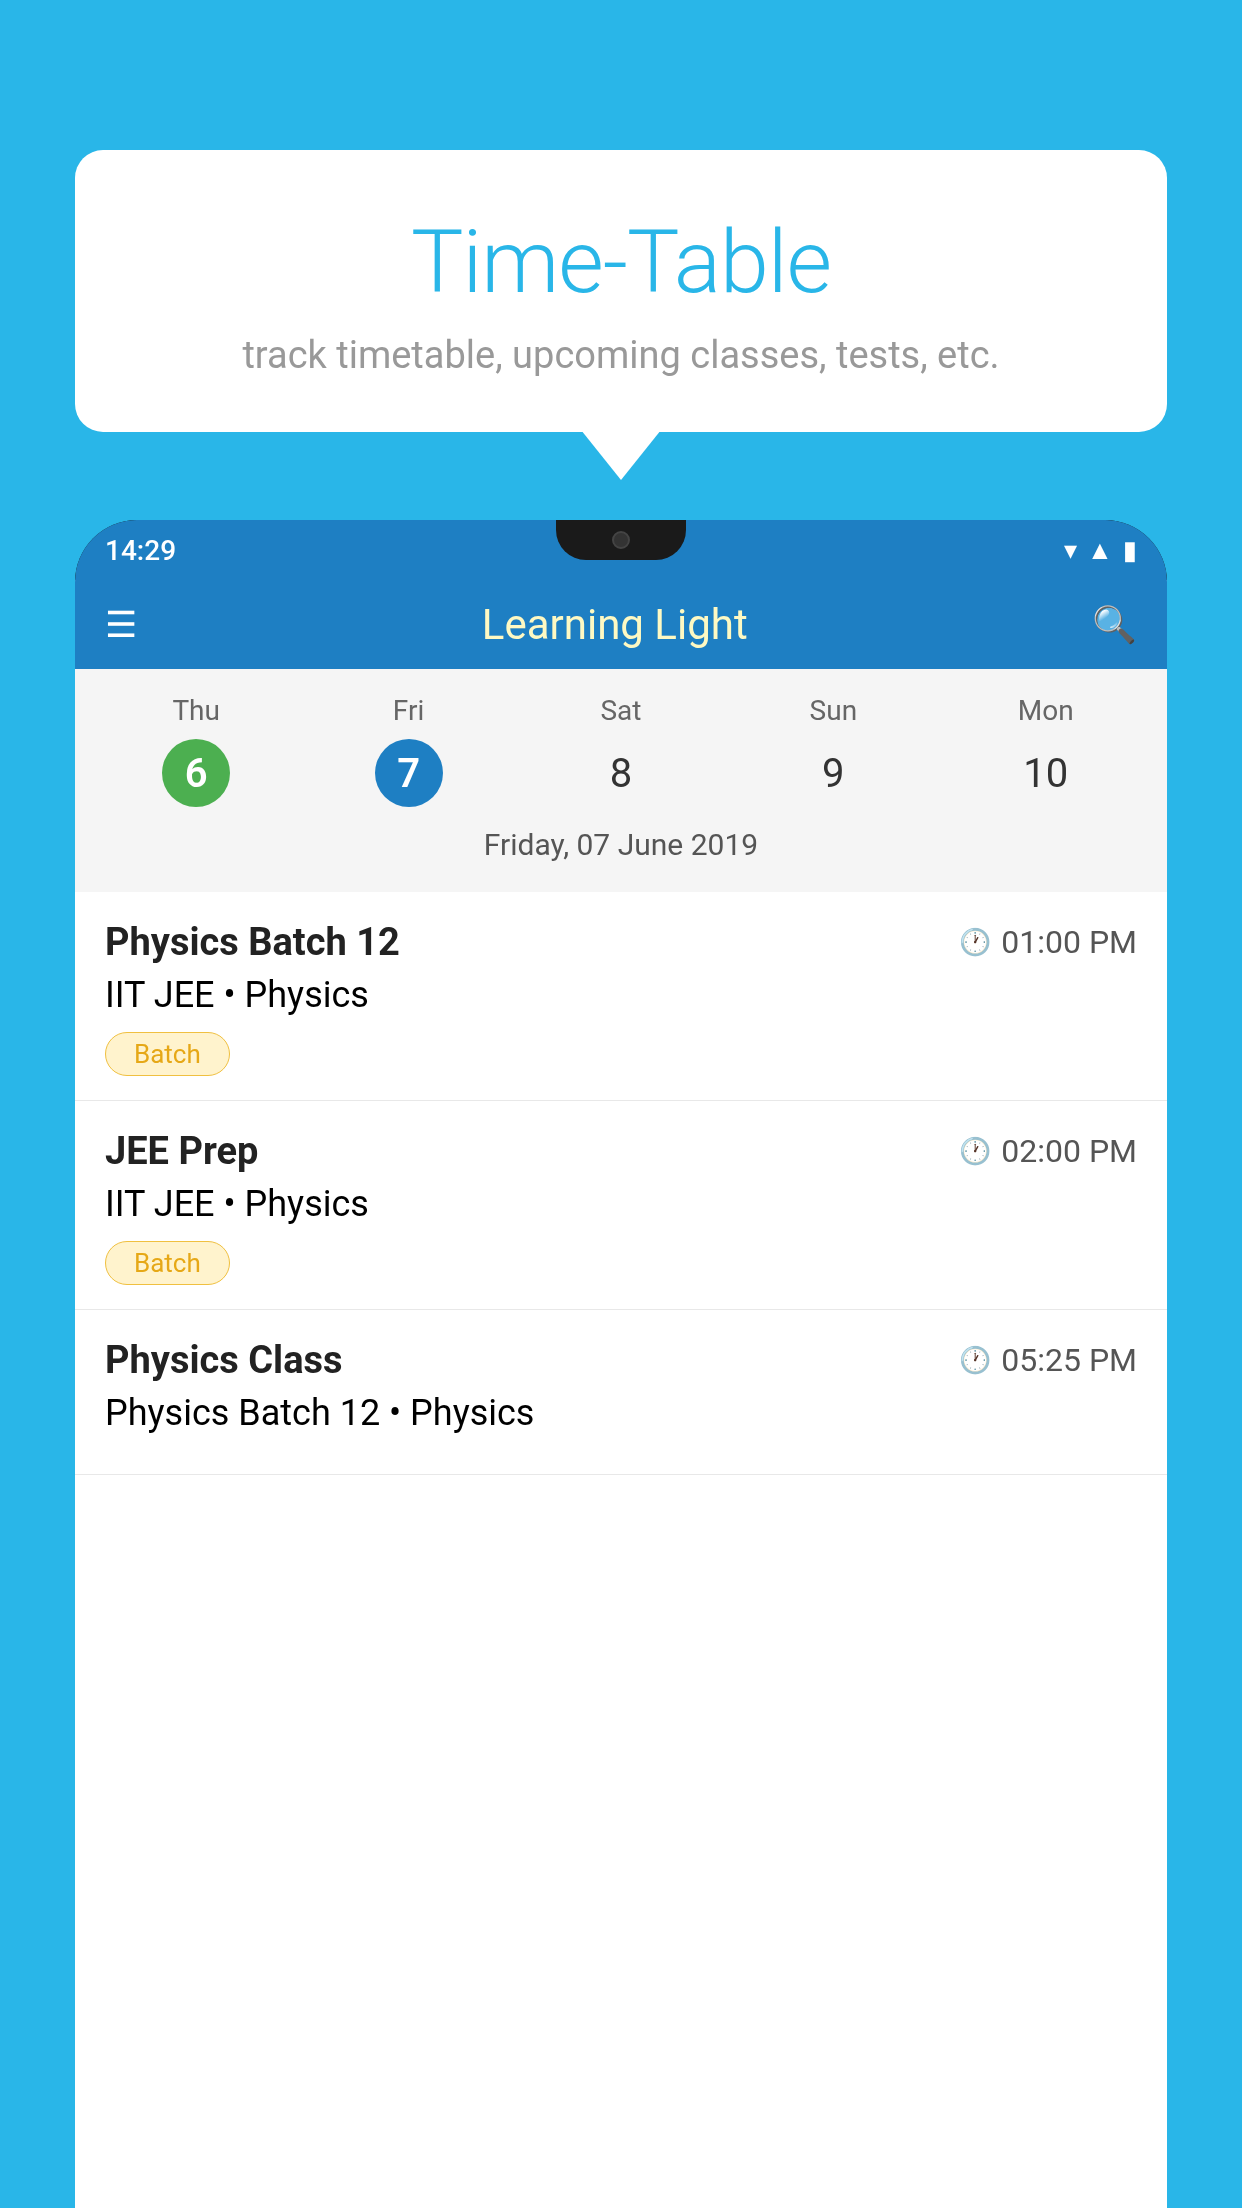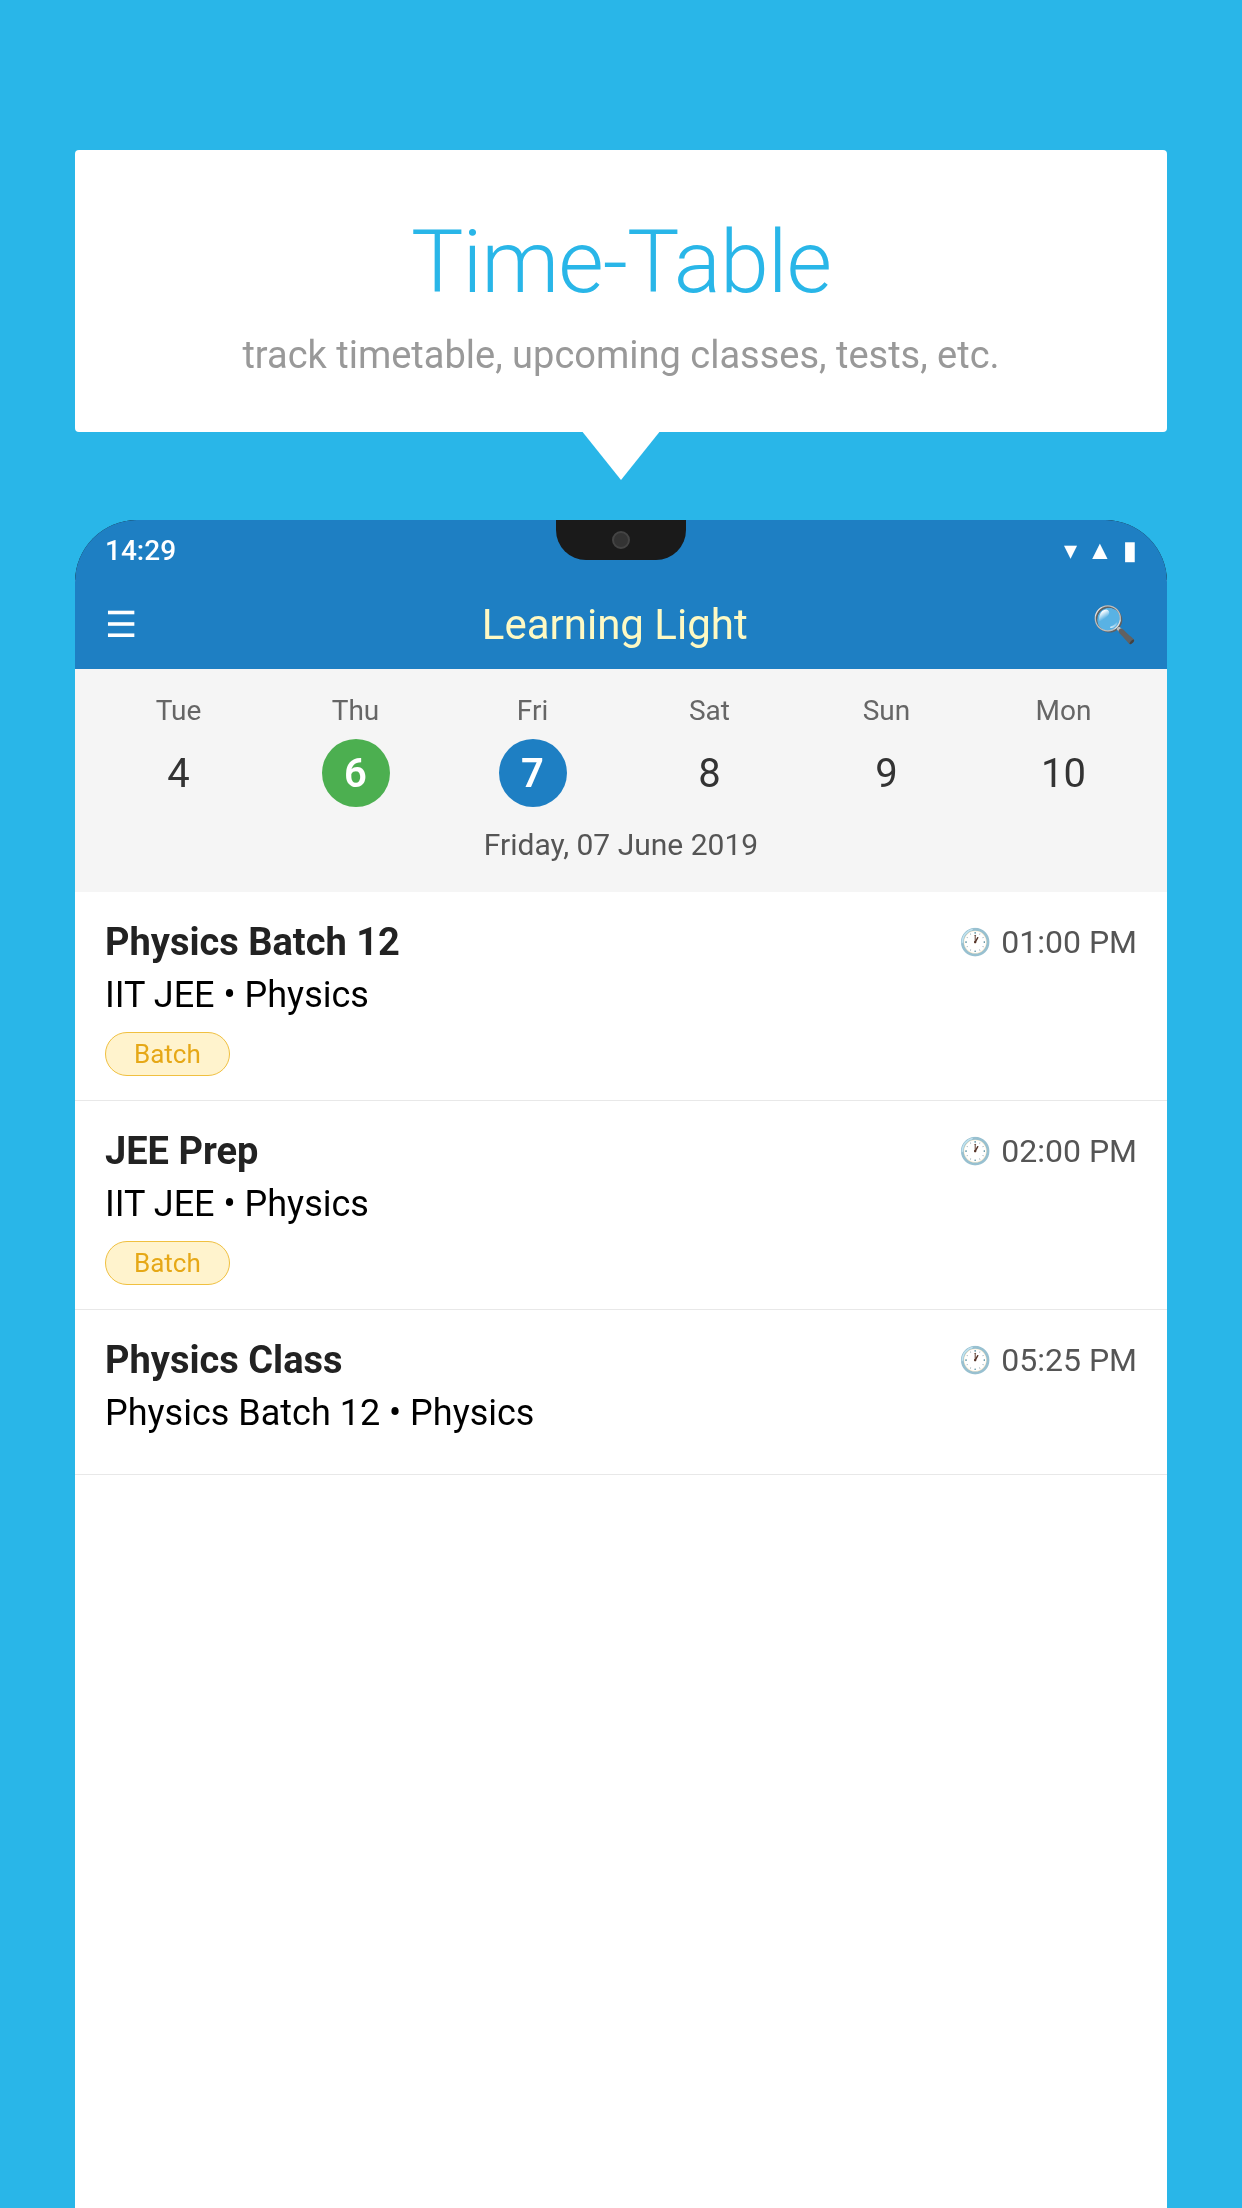--- a/index.html
+++ b/index.html
@@ -17,21 +17,21 @@
     
     .speech-bubble-container {
       position: absolute;
       top: 150px;
       left: 75px;
       right: 75px;
     }
 
     .speech-bubble {
       background: white;
-      border-radius: 4px;
+      border-radius: 28px;
       padding: 60px 50px 55px;
       text-align: center;
       position: relative;
     }
 
     .speech-bubble::after {
       content: '';
       position: absolute;
       bottom: -48px;
       left: 50%;
@@ -298,24 +298,20 @@
 
       <div class="app-header">
         <div class="hamburger-icon">☰</div>
         <div class="app-title">Learning Light</div>
         <div class="search-icon">🔍</div>
       </div>
 
       <div class="calendar-container">
         <div class="days-row">
 
-        <div class="day-col">
-              <div class="day-label">Tue</div>
-              <div class="day-number">4</div>
-            </div>
             <div class="day-col">
               <div class="day-label">Thu</div>
               <div class="day-number today">6</div>
             </div>
             <div class="day-col">
               <div class="day-label">Fri</div>
               <div class="day-number selected">7</div>
             </div>
             <div class="day-col">
               <div class="day-label">Sat</div>

